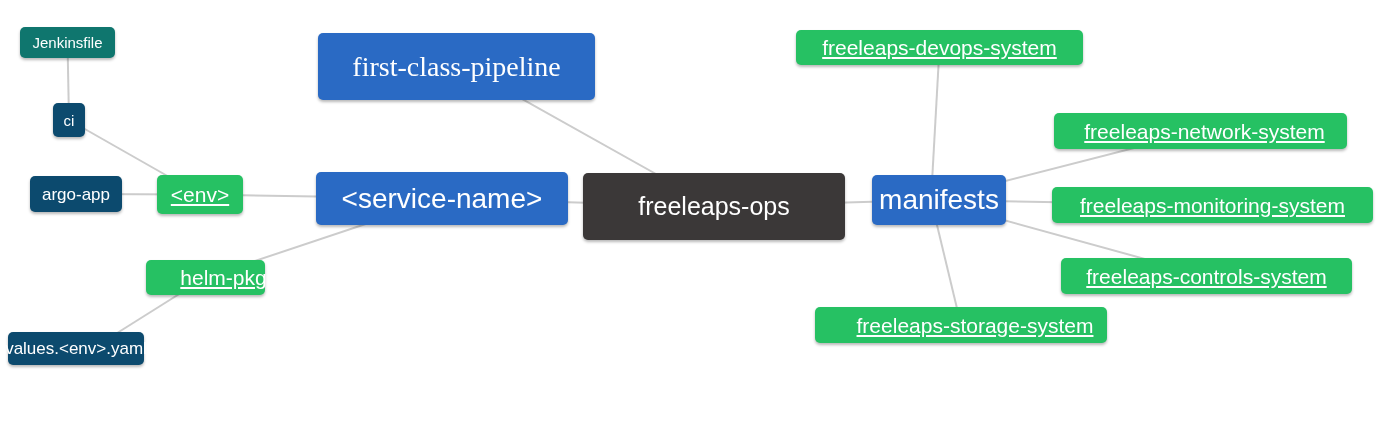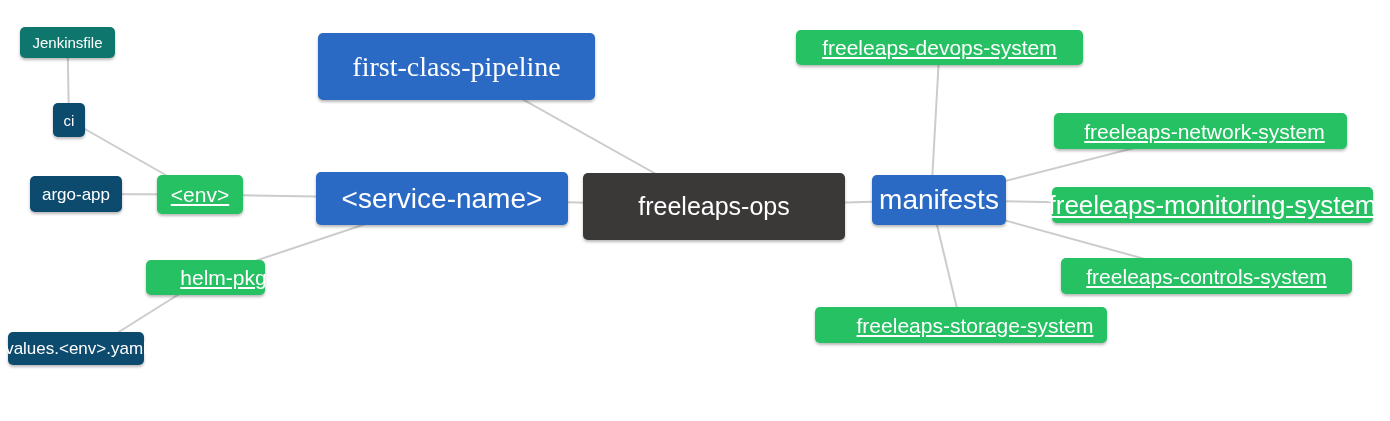--- a/index.html
+++ b/index.html
@@ -76,19 +76,19 @@
   <div class="node c-blue" style="left:316px; top:172px; width:252px; height:53px; font-size:28px;">&lt;service-name&gt;</div>
 
   <div class="node c-dark" style="left:583px; top:173px; width:262px; height:67px; font-size:25px;">freeleaps-ops</div>
 
   <div class="node c-blue" style="left:852px; top:175px; width:134px; height:50px; font-size:28px;margin-left:20px;">manifests</div>
 
   <div class="node c-green" style="left:796px; top:30px;  width:287px; height:35px; font-size:21px;">freeleaps-devops-system</div>
 
   <div class="node c-green" style="left:1054px;top:113px; width:293px; height:36px; font-size:21px;padding-left:8px;">freeleaps-network-system</div>
 
-  <div class="node c-green" style="left:1052px;top:187px; width:321px; height:36px; font-size:26px;">freeleaps-monitoring-system</div>
+  <div class="node c-green" style="left:1052px;top:187px; width:321px; height:36px; font-size:21px;">freeleaps-monitoring-system</div>
 
   <div class="node c-green" style="left:1061px;top:258px; width:291px; height:36px; font-size:21px;">freeleaps-controls-system</div>
 
   <div class="node c-green" style="left:815px; top:307px; width:292px; height:36px; font-size:21px;padding-left:28px;">freeleaps-storage-system</div>
 
 </div>
 
 </body></html>

